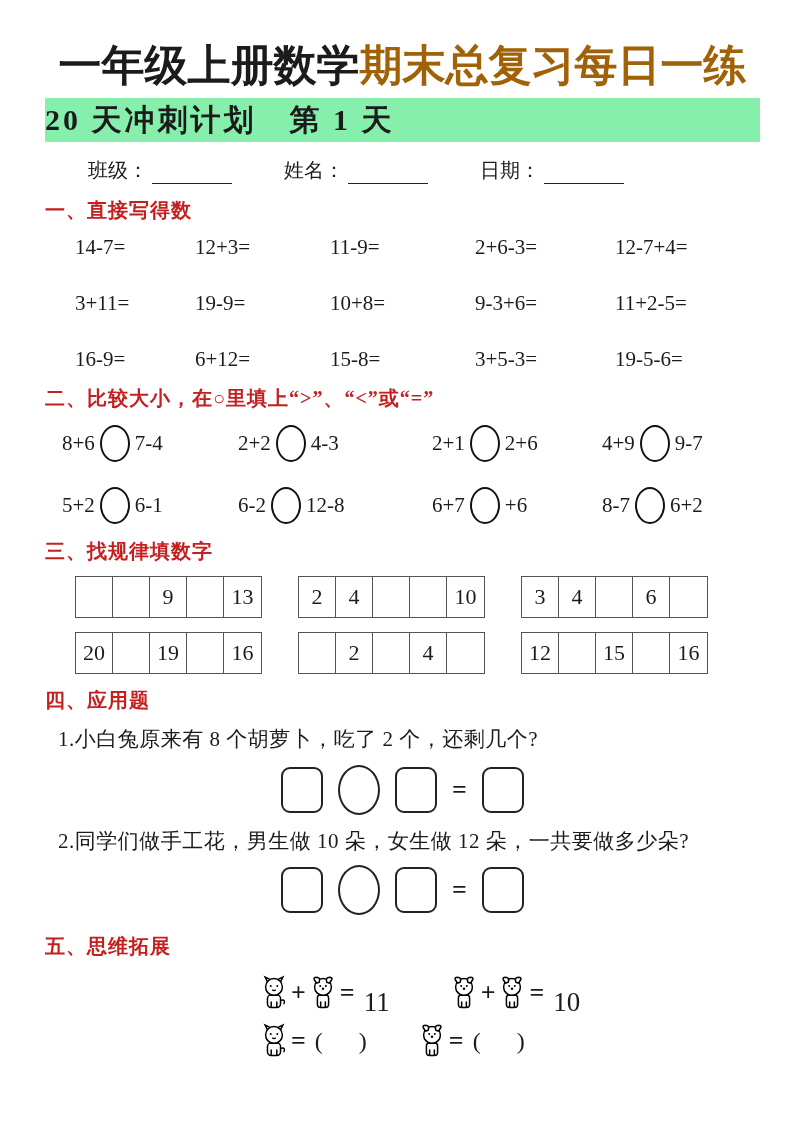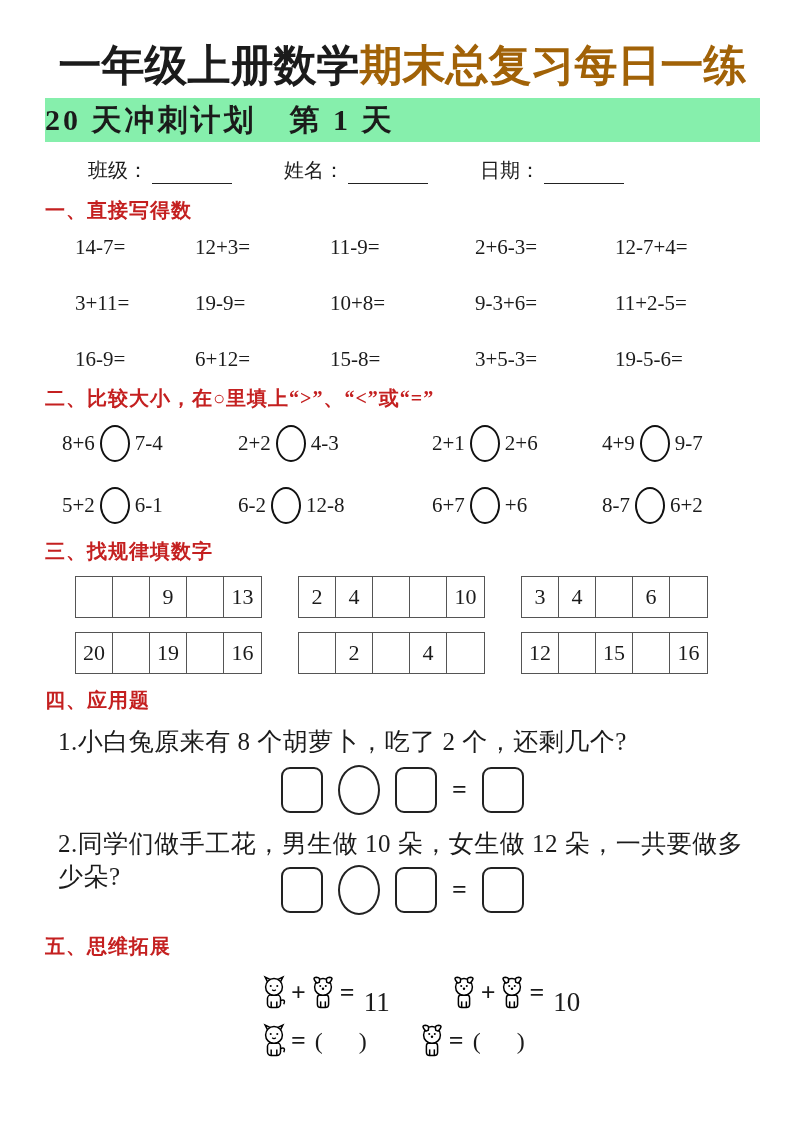--- a/index.html
+++ b/index.html
@@ -41,21 +41,21 @@
   
   .trow { display:flex; gap:36px; margin:12px 0 0 30px; }
   .trow.second { margin-top:14px; }
   .ptable { display:flex; border:1.2px solid #555; background:#fff; }
   .cell {
     width:37px; height:40px; border-right:1.2px solid #555;
     display:flex; align-items:center; justify-content:center; font-size:22px;
   }
   .cell:last-child { border-right:none; }
   
-  .problem { font-size:25px; margin:12px 0 0 13px; height:28px; letter-spacing:0.5px; }
+  .problem { font-size:21px; margin:12px 0 0 13px; height:28px; letter-spacing:0.5px; }
   .shape-row { display:flex; align-items:center; justify-content:center; gap:15px; margin-top:12px; height:50px; }
   .rsq { width:42px; height:46px; border:2.5px solid #222; border-radius:9px; }
   .oval { width:42px; height:50px; border:2.5px solid #222; border-radius:50%; }
   .eqs { font-size:26px; font-weight:bold; }
   
   .pz-line { display:flex; align-items:center; margin-left:215px; margin-top:14px; font-size:26px; height:40px; }
   .pz-line.second { margin-top:8px; }
   .pz { display:flex; align-items:center; }
   .gap1 { width:60px; } .gap2 { width:45px; }
   .op { font-weight:bold; font-size:26px; margin:0 3px; }

